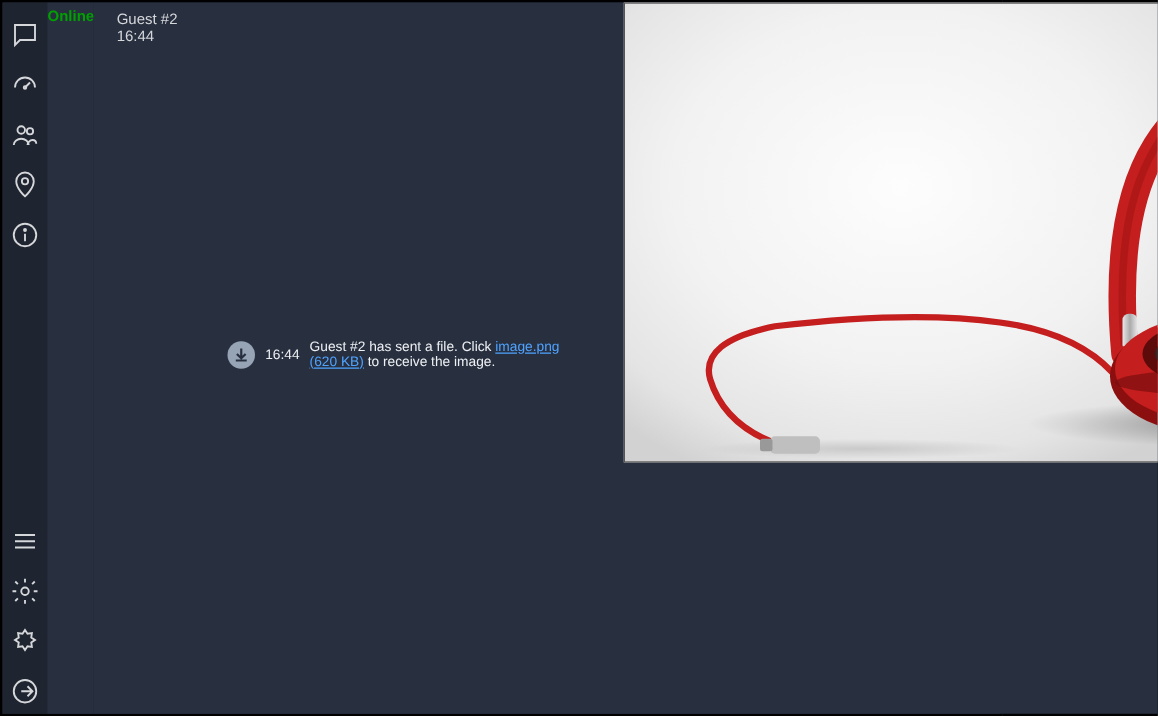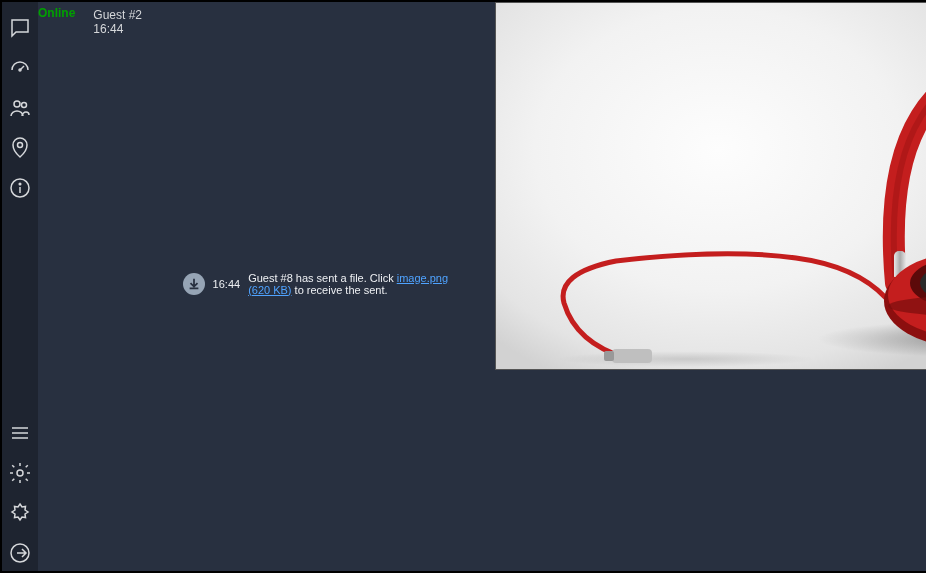--- a/index.html
+++ b/index.html
@@ -110,23 +110,23 @@
     <div class="chat-header">Guest #2 16:44</div>
 
     <div class="file-row">
       <div class="dl-badge">
         <svg viewBox="0 0 16 16">
             <path d="M8 2v8M4 7l4 4 4-4M3 13h10" stroke="#283040" stroke-width="2" fill="none"></path>
           </svg>
       </div>
       <span class="ts">16:44</span>
       <span>
-        <span>Guest #8 has sent a file. Click</span>
+        <span>Guest #2 has sent a file. Click</span>
         <span class="link">image.png (620 KB)</span>
-        <span>to receive the sent.</span>
+        <span>to receive the image.</span>
       </span>
     </div>
 
     <div class="img-box">
       <div class="bg-gradient"></div>
       <div class="shadow"></div>
       <div class="cable-shadow"></div>
       <svg viewBox="0 0 640 368" width="640" height="368" style="position:absolute;inset:0;">
 
         <path d="M 130 355 Q 80 340 68 300 Q 60 270 120 258 Q 230 245 300 255 Q 360 263 390 295" stroke="#c41e1e" stroke-width="5" fill="none" stroke-linecap="round"></path>

